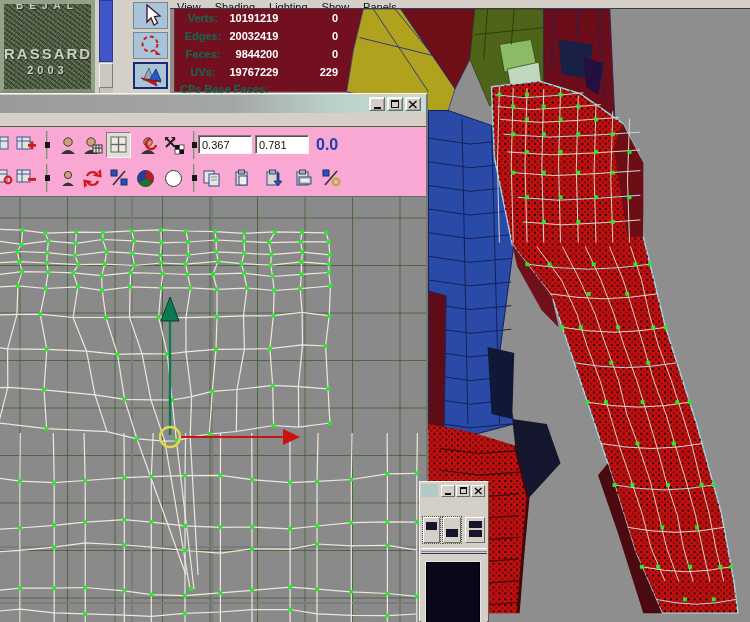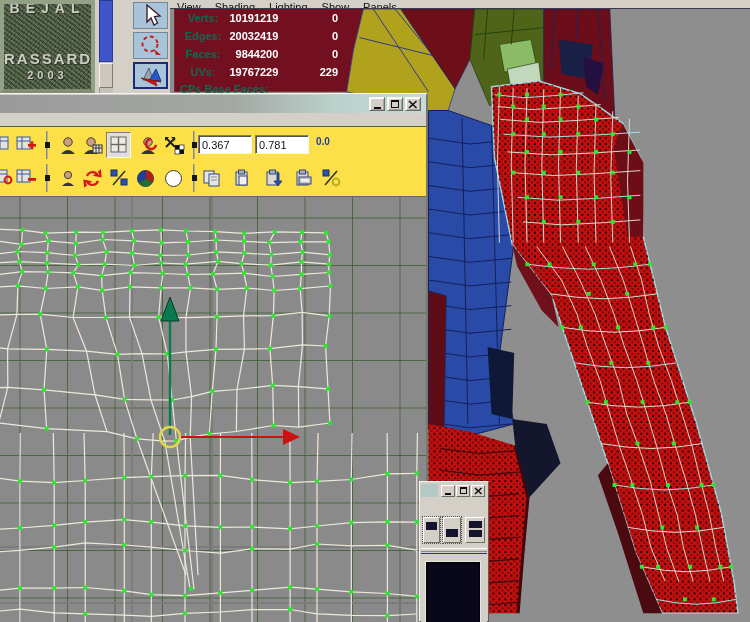--- a/index.html
+++ b/index.html
@@ -20,21 +20,21 @@
 .hudrow .h2{width:36px;color:#fff;text-align:left}
 .hudrow .h3{width:42px;color:#fff;text-align:right}
 #hud .partial{font-size:11px;font-weight:bold;color:#0f6a52;height:11px;overflow:hidden}
 
 
 #texpanel{position:absolute;left:0;top:0;width:95px;height:93px;background:#5c6b50;border:4px solid #93a287;border-bottom-color:#7e8d74;overflow:hidden}
 #texpanel .noise{position:absolute;inset:0;background:
  repeating-linear-gradient(37deg,rgba(20,30,15,.35) 0 2px,rgba(120,135,105,.25) 2px 4px),
  repeating-linear-gradient(-52deg,rgba(10,20,8,.3) 0 1px,rgba(90,105,80,.2) 1px 3px);}
 #texpanel .tl{position:relative;color:#ccccc2;font-weight:bold;text-shadow:1px 1px 0 #2a3322;text-align:center}
-#tex-line1{font-size:14px;letter-spacing:6px;margin-top:-4px}
+#tex-line1{font-size:10px;letter-spacing:6px;margin-top:-4px}
 #tex-line2{font-size:15px;letter-spacing:2px;margin-top:34px}
 #tex-line3{font-size:11px;letter-spacing:4px;margin-top:2px}
 
 
 #vscroll{position:absolute;left:95px;top:0;width:20px;height:93px;background:#d4d0c8}
 #vscroll .track{position:absolute;left:4px;top:0;width:14px;height:93px;background:#c6c2ba;border-left:1px solid #9a968e}
 #vscroll .thumb-blue{position:absolute;left:4px;top:0;width:14px;height:62px;background:#4056c8;border:1px solid #2a3a96}
 #vscroll .btn{position:absolute;left:4px;top:63px;width:14px;height:25px;background:#ccc8c0;border:1px solid;border-color:#f2f2ee #807c74 #807c74 #f2f2ee}
 
 
@@ -42,29 +42,29 @@
 .tool{position:absolute;left:18px;width:35px;height:27px;background:#a9c3d9;border:1px solid #70889c}
 .tool.active{border:2px solid #182a78}
 
 
 #uvwin{position:absolute;left:0;top:93px;width:428px;height:529px;background:#d4d0c8;border-top:1px solid #f4f4f0;border-right:2px solid #787870;box-shadow:inset -1px 0 0 #f4f4f0;z-index:10}
 #uv-title{position:absolute;left:0;top:1px;width:426px;height:18px;background:linear-gradient(90deg,#9a9a9a,#a4a8a4 55%,#bad0ca 78%,#c6dcd6);display:flex;justify-content:flex-end;align-items:center;padding-right:5px;gap:2px}
 .winbtn{width:16px;height:14px;background:#d4d0c8;border:1px solid;border-color:#f4f4f0 #6c6c66 #6c6c66 #f4f4f0;box-shadow:inset 1px 1px 0 #fff, inset -1px -1px 0 #a6a29a;display:flex;align-items:center;justify-content:center}
 .glyph-min{width:7px;height:2px;background:#101010;margin-top:7px}
 .glyph-max{width:8px;height:8px;border:1px solid #101010;border-top-width:2px}
 #uv-menustrip{position:absolute;left:0;top:19px;width:426px;height:13px;background:#d4d0c8}
-#uv-toolbar{position:absolute;left:0;top:32px;width:426px;height:70px;background:#fde047;border-top:1px solid #48662e}
+#uv-toolbar{position:absolute;left:0;top:32px;width:426px;height:70px;background:#f9a8d4;border-top:1px solid #48662e}
 .tbrow{position:absolute;left:0;width:426px;height:33px}
 #tbrow1{top:2px}#tbrow2{top:35px}
 .tbicon{position:absolute;top:3px;width:25px;height:26px;display:flex;align-items:center;justify-content:center}
 .tbicon.pressed{background:#e2ded6;border:1px solid;border-color:#807c74 #f6f6f2 #f6f6f2 #807c74}
 .tbsep{position:absolute;top:2px;width:2px;height:28px;background:#b4b0a8;border-left:1px solid #8c8880}
 .tbsep i{position:absolute;left:-2px;top:11px;width:5px;height:6px;background:#161616}
 .tbfield{position:absolute;top:6px;width:54px;height:19px;font-size:11px;font-family:"Liberation Sans",sans-serif;color:#111;background:#fff;border:1px solid;border-color:#807c74 #f6f6f2 #f6f6f2 #807c74;box-shadow:inset 1px 1px 0 #55524c;padding:1px 3px}
-.tblabel{position:absolute;top:7px;font-size:10px;font-weight:bold;color:#1d3fae}
+.tblabel{position:absolute;top:7px;font-size:16px;font-weight:bold;color:#1d3fae}
 #uv-canvas{position:absolute;left:0;top:102px;width:426px;height:427px;background:#8a8a8a;border-top:1px solid #6a6a64;overflow:hidden}
 
 
 #miniwin{position:absolute;left:419px;top:481px;width:70px;height:141px;background:#d4d0c8;border:1px solid;border-color:#f4f4f0 #5c5c56 #5c5c56 #f4f4f0;z-index:30}
 #mini-title{position:absolute;left:1px;top:1px;width:66px;height:15px;background:#d4d0c8;display:flex;align-items:center;justify-content:flex-end;gap:1px;padding-right:2px}
 #mini-title .strip{flex:1;height:13px;background:#b4c8c6;margin-right:2px}
 .mwbtn{width:14px;height:12px;background:#d4d0c8;border:1px solid;border-color:#fff #6c6c66 #6c6c66 #fff;display:flex;align-items:center;justify-content:center}
 .mwbtn .glyph-min{width:6px;height:2px;margin-top:6px}
 .mwbtn .glyph-max{width:7px;height:7px;border:1px solid #101010;border-top-width:2px}
 #mini-toolbar{position:absolute;left:1px;top:32px;width:66px;height:32px;background:#d4d0c8}

